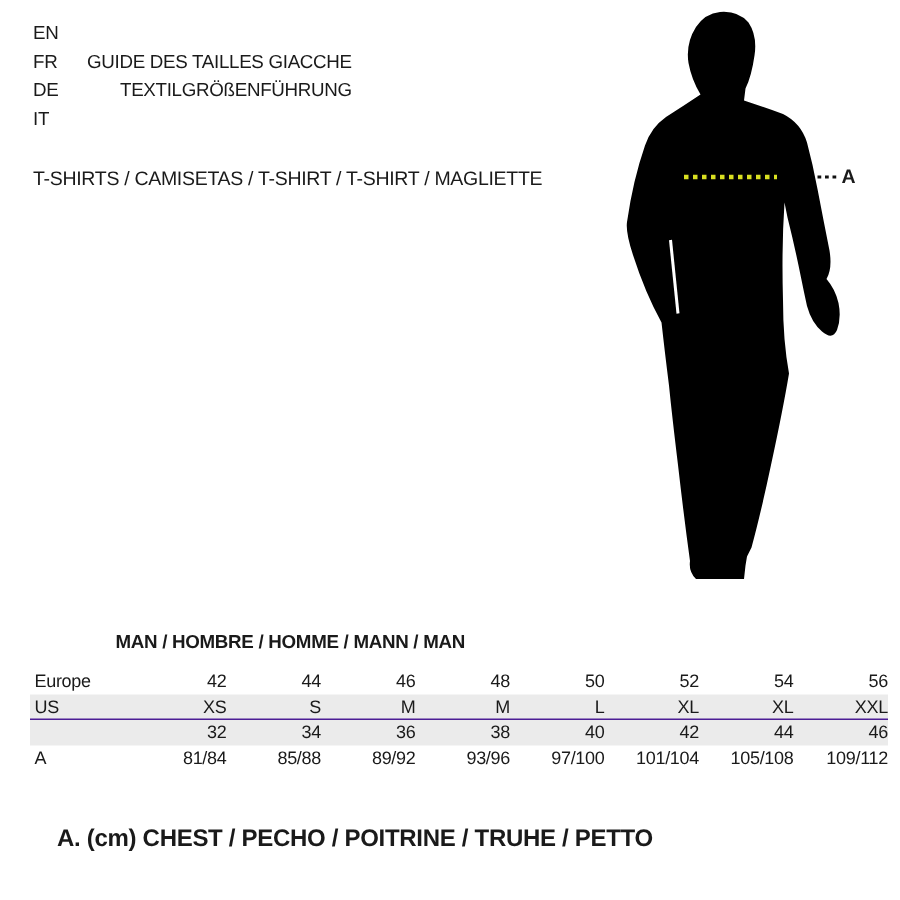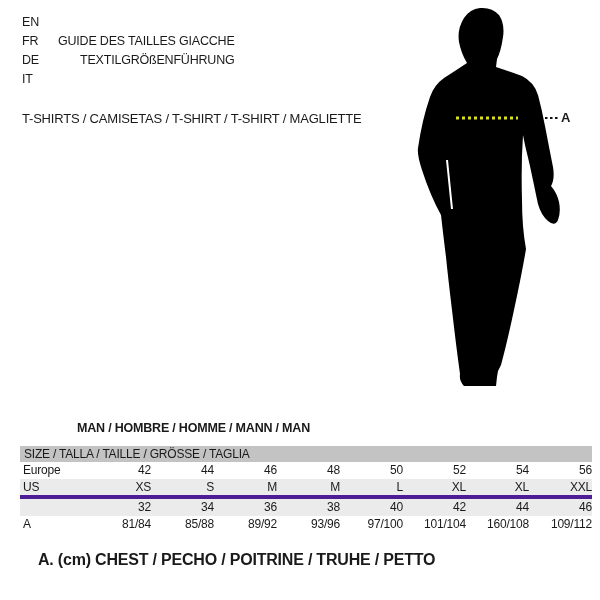--- a/index.html
+++ b/index.html
@@ -17,21 +17,21 @@
   
   .figure-wrap{position:absolute;left:410px;top:5px;width:160px;height:388px;}
   .measure-label{position:absolute;left:561px;top:110px;font-size:13px;font-weight:bold;}
   
   .man-title{position:absolute;left:34px;top:421px;font-size:12.5px;font-weight:bold;letter-spacing:-0.2px;margin-left:43px;}
   
   .size-table{position:absolute;left:20px;top:446px;width:572px;font-size:12px;letter-spacing:-0.2px;}
   .t-header{height:16px;line-height:16px;background:#c3c3c3;padding-left:4px;}
   .t-row{display:flex;height:17px;line-height:17px;}
   .t-row.shaded{background:#ebebeb;}
-  .t-row.sep{border-bottom:4px solid #4c1d95;height:16px;line-height:16px;}
+  .t-row.sep{border-bottom:1px solid #4c1d95;height:16px;line-height:16px;}
   .t-label{width:65px;padding-left:3px;}
   .t-cell{flex:1;text-align:right;}
   
   .footnote{position:absolute;left:38px;top:551px;font-size:16px;font-weight:bold;letter-spacing:-0.2px;}
 </style>
 </head>
 <body>
 
 <div id="stage">
 
@@ -97,21 +97,20 @@
       <line x1="37" y1="155" x2="42" y2="204" stroke="#ffffff" stroke-width="2"></line>
       <line x1="46" y1="113" x2="108" y2="113" stroke="#d9e021" stroke-width="3" stroke-dasharray="3,3"></line>
       <line x1="135" y1="113" x2="149" y2="113" stroke="#111111" stroke-width="2" stroke-dasharray="2.5,2.5"></line>
     </svg>
   </div>
   <div class="measure-label">A</div>
 
   <div class="man-title">MAN / HOMBRE / HOMME / MANN / MAN</div>
 
   <div class="size-table">
-    <div class="t-header">SIZE / TALLA / TAILLE / GRÖSSE / TAGLIA</div>
 
     <div class="t-row">
       <div class="t-label">Europe</div>
       <div class="t-cell">42</div>
       <div class="t-cell">44</div>
       <div class="t-cell">46</div>
       <div class="t-cell">48</div>
       <div class="t-cell">50</div>
       <div class="t-cell">52</div>
       <div class="t-cell">54</div>
@@ -143,20 +142,20 @@
     </div>
 
     <div class="t-row">
       <div class="t-label">A</div>
       <div class="t-cell">81/84</div>
       <div class="t-cell">85/88</div>
       <div class="t-cell">89/92</div>
       <div class="t-cell">93/96</div>
       <div class="t-cell">97/100</div>
       <div class="t-cell">101/104</div>
-      <div class="t-cell">160/108</div>
+      <div class="t-cell">105/108</div>
       <div class="t-cell">109/112</div>
     </div>
   </div>
 
   <div class="footnote">A. (cm) CHEST / PECHO / POITRINE / TRUHE / PETTO</div>
 
 </div>
 
 </body></html>

